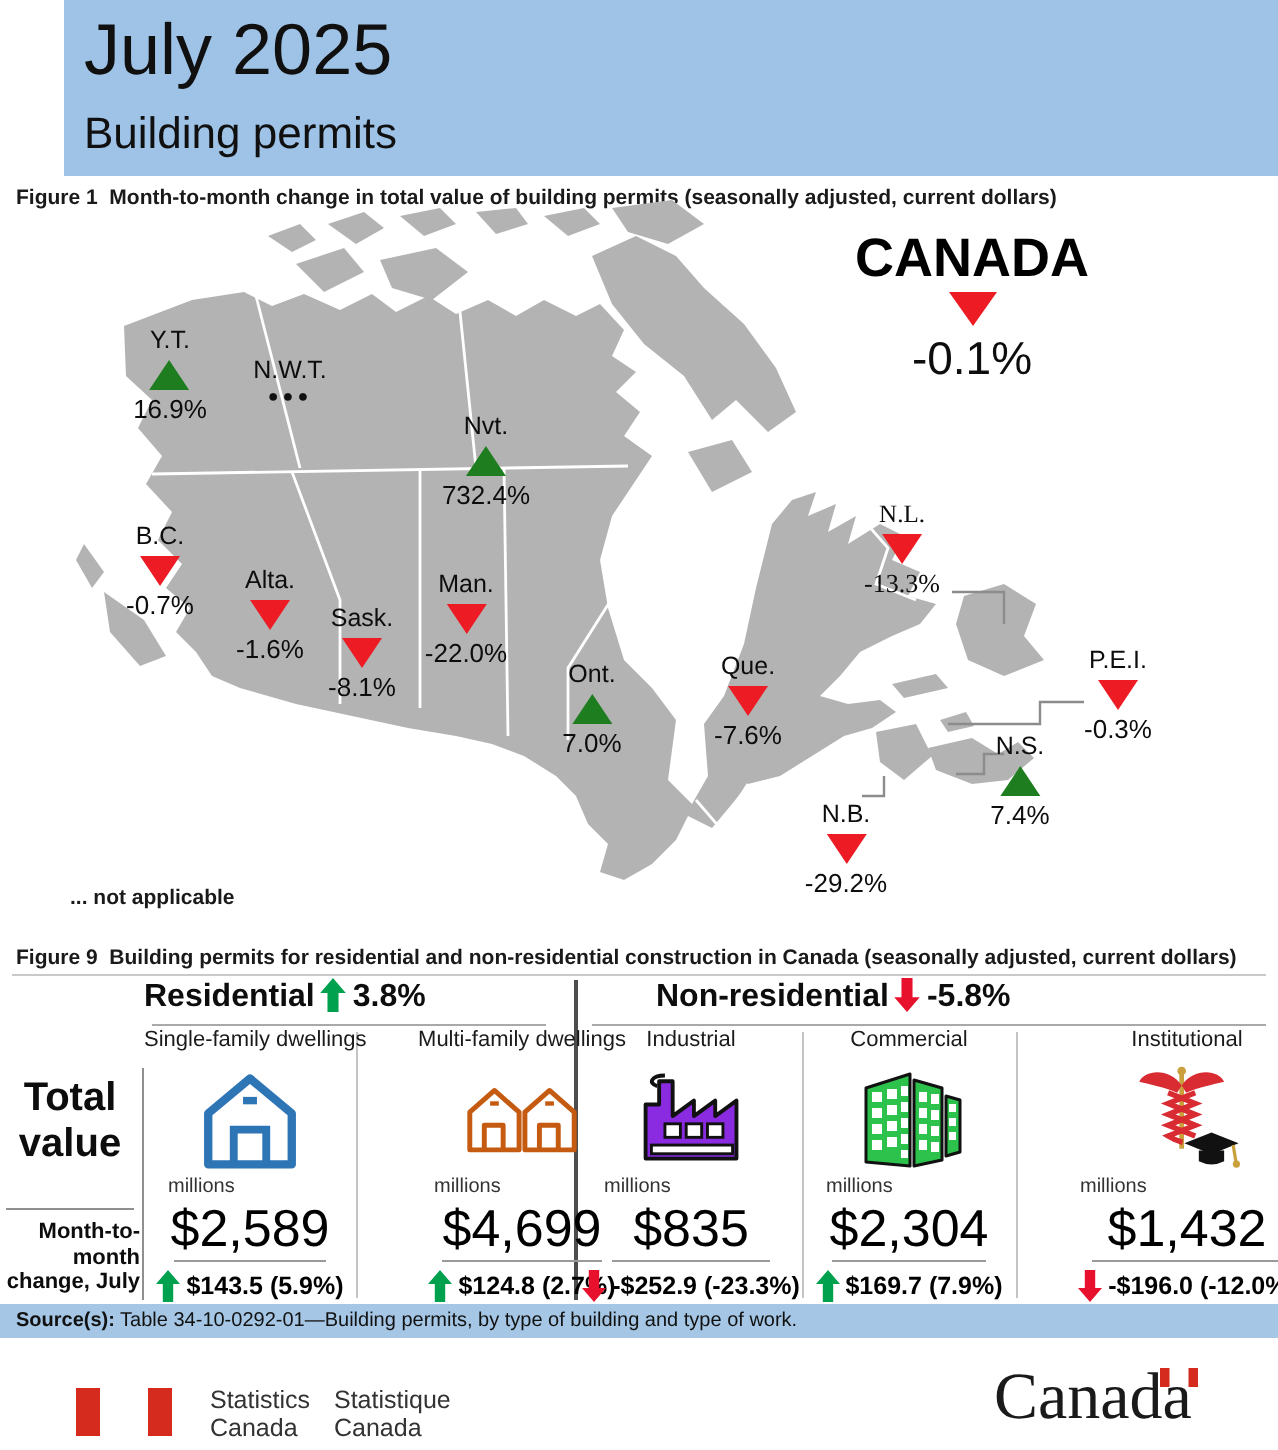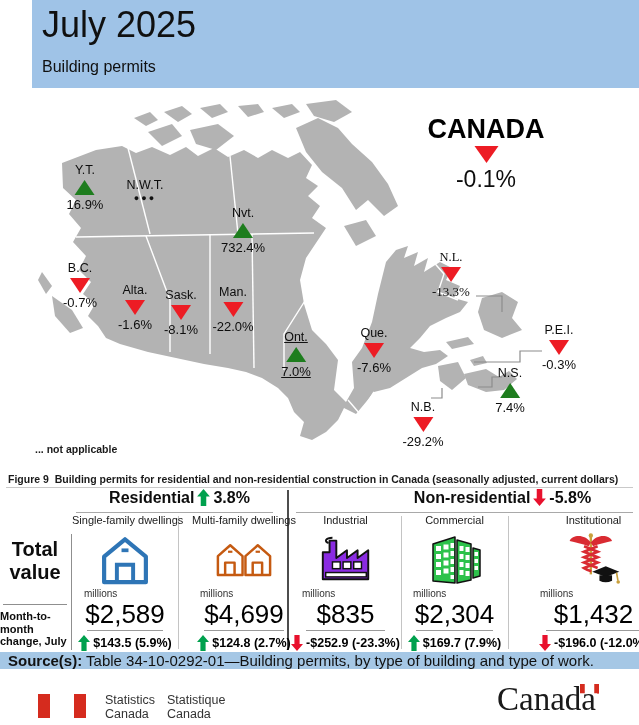--- a/index.html
+++ b/index.html
@@ -2,21 +2,21 @@
 <html style="--header-bg: #9fc3e7; --map-land: #b3b3b3; --up-green: #1e7d1e; --down-red: #ed1c24; --arrow-up-green: #00a14e; --arrow-down-red: #e8112d; --house-blue: #2e75b6; --houses-orange: #c55a11; --factory-purple: #8a2be2; --commercial-green: #2dc24b; --caduceus-red: #d92b32; --source-bg: #a5c7e5; --flag-red: #d52b1e;"><head>
 <meta charset="utf-8">
 <style>
   html,body{margin:0;padding:0;background:#e9e9e9;}
   .page{position:relative;width:639px;height:725px;background:#fff;overflow:hidden;
         font-family:"Liberation Sans","DejaVu Sans",sans-serif;color:#111;margin:0 auto;}
 
   
   .hdr{position:absolute;left:0;top:0;width:633px;height:88px;background:var(--header-bg,#9fc3e7);margin-left:32px;}
   .hdr .date{position:absolute;left:10px;top:4px;font-size:36px;line-height:42px;color:#101010;}
-  .hdr .title{position:absolute;left:10px;top:54px;font-size:16px;line-height:26px;color:#101010;}
+  .hdr .title{position:absolute;left:10px;top:54px;font-size:22px;line-height:26px;color:#101010;}
 
   .figcap{position:absolute;left:8px;width:625px;font-size:10.5px;font-weight:bold;color:#1a1a1a;white-space:pre-wrap;}
   #fig1cap{top:93px;}
   #fig2cap{top:473px;}
   .cap-rule{position:absolute;left:6px;width:627px;height:1px;background:#c9c9c9;}
 
   
   #mapsvg{position:absolute;left:0;top:100px;}
   .marker{position:absolute;transform:translateX(-50%);text-align:center;z-index:3;}
   .m-name{font-size:12.5px;line-height:14px;color:#0d0d0d;white-space:nowrap;}
@@ -26,34 +26,34 @@
   .tri.up{border-left:10px solid transparent;border-right:10px solid transparent;border-bottom:15px solid var(--up-green,#1e7d1e);}
   .tri.down{border-left:10px solid transparent;border-right:10px solid transparent;border-top:15px solid var(--down-red,#ed1c24);}
   .canada-marker{position:absolute;left:486px;top:114px;transform:translateX(-50%);text-align:center;z-index:3;}
   .canada-marker .c-name{font-size:27px;font-weight:bold;line-height:30px;color:#000;}
   .canada-marker .tri.down{border-left-width:12px;border-right-width:12px;border-top-width:17px;margin-top:2px;}
   .canada-marker .c-val{font-size:23px;line-height:26px;margin-top:3px;color:#0d0d0d;}
   .map-note{position:absolute;left:35px;top:443px;font-size:10.5px;font-weight:bold;color:#1a1a1a;}
 
   
   .tbl{position:absolute;left:0;top:488px;width:639px;height:164px;}
-  .grp{position:absolute;top:1px;height:22px;font-size:16px;font-weight:bold;text-align:center;white-space:nowrap;color:#0d0d0d;}
+  .grp{position:absolute;top:1px;height:22px;font-size:16px;font-weight:bold;white-space:nowrap;color:#0d0d0d;}
   #group-0{left:72px;width:215px;}
   #group-1{left:296px;width:349px;margin-left:32px;}
   .grp svg{vertical-align:-3px;margin:0 3px;}
   .grp-rule{position:absolute;top:24px;height:1px;background:#a9a9a9;}
   #grule-0{left:76px;width:197px;}
   #grule-1{left:296px;width:337px;}
 
   .vdiv-main{position:absolute;left:287px;top:2px;width:1.5px;height:160px;background:#4d4d4d;}
   .vdiv{position:absolute;top:28px;width:1px;height:133px;background:#c4c4c4;}
 
   .rowlab-total{position:absolute;left:0;top:50px;width:70px;text-align:center;font-size:20px;font-weight:bold;line-height:23px;color:#0d0d0d;}
   .rowlab-rule{position:absolute;left:3px;top:116px;width:64px;height:1px;background:#8f8f8f;}
-  .rowlab-change{position:absolute;left:0;top:122px;width:70px;text-align:left;font-size:11px;font-weight:bold;line-height:12.5px;color:#0d0d0d;}
+  .rowlab-change{position:absolute;left:0;top:122px;width:70px;text-align:right;font-size:11px;font-weight:bold;line-height:12.5px;color:#0d0d0d;}
   .rowlab-vline{position:absolute;left:71px;top:46px;width:1px;height:116px;background:#8f8f8f;}
 
   .col{position:absolute;top:0;height:164px;}
   .col-label{margin-top:26px;height:14px;font-size:11px;text-align:center;white-space:nowrap;color:#1a1a1a;}
   .col-icon{height:58px;margin-top:2px;display:flex;align-items:center;justify-content:center;}
   .col-unit{height:12px;font-size:10px;color:#333;padding-left:12px;text-align:left;}
   .col-total{font-size:26px;font-weight:normal;line-height:28px;text-align:center;color:#000;white-space:nowrap;}
   .col-underline{width:72%;height:1px;background:#9a9a9a;margin:2px auto 0;}
   .col-change{margin-top:3px;height:17px;display:flex;align-items:center;justify-content:center;font-size:12.5px;font-weight:bold;white-space:nowrap;color:#000;}
   .col-change svg{margin-right:3px;flex:none;}
@@ -61,21 +61,21 @@
   .ic-house-icon{color:var(--house-blue,#2e75b6);}
   .ic-houses-icon{color:var(--houses-orange,#c55a11);}
   .ic-factory-icon{color:var(--factory-purple,#8a2be2);}
   .ic-commercial-building-icon{color:var(--commercial-green,#2dc24b);}
   .ic-caduceus-graduation-icon{color:var(--caduceus-red,#d92b32);}
   .arrow-up{color:var(--arrow-up-green,#00a14e);}
   .arrow-down{color:var(--arrow-down-red,#e8112d);}
 
   
   .srcbar{position:absolute;left:0;top:652px;width:639px;height:17px;background:var(--source-bg,#a5c7e5);
-          font-size:15px;line-height:17px;padding-left:8px;box-sizing:border-box;color:#111;white-space:nowrap;}
+          font-size:10px;line-height:17px;padding-left:8px;box-sizing:border-box;color:#111;white-space:nowrap;}
   .srcbar b{font-weight:bold;}
   .foot-flag{position:absolute;left:38px;top:694px;color:var(--flag-red,#d52b1e);}
   .foot-txt{position:absolute;top:693px;font-size:12.5px;line-height:14px;color:#333;}
   #ft-en{left:105px;} #ft-fr{left:167px;}
   .wordmark{position:absolute;left:497px;top:681px;font-family:"Liberation Serif","DejaVu Serif",serif;
             font-size:33px;line-height:36px;color:#1a1a1a;}
   .wm-flag{position:absolute;top:3px;right:-3px;color:var(--flag-red,#d52b1e);}
 </style>
 </head>
 <body>
@@ -175,20 +175,21 @@
         <circle cx="56.8" cy="56.5" r="2" fill="#c9a03c"></circle>
       </symbol>
     </defs>
   </svg>
 
   <div class="hdr">
     <div class="date">July 2025</div>
     <div class="title">Building permits</div>
   </div>
 
+  <div class="figcap" id="fig1cap">Figure 1  Month-to-month change in total value of building permits (seasonally adjusted, current dollars)</div>
 
   <svg id="mapsvg" width="639" height="362" viewBox="0 100 639 362">
     <g fill="var(--map-land,#b3b3b3)">
       <path d="M62,163 L96,150 L122,146 L136,153 L152,147 L170,155 L186,147 L198,156 L214,148 L228,157 L244,150 L258,158 L272,150 L288,158 L300,152 L312,165 L306,178 L318,186 L308,196 L320,206 L312,218 L326,228 L318,240 L306,258 L300,280 L304,304 L312,330 L326,344 L338,360 L334,390 L346,402 L354,388 L352,362 L362,348 L372,322 L378,294 L386,262 L396,250 L408,246 L404,258 L418,252 L414,266 L428,258 L424,272 L440,262 L452,268 L446,280 L460,286 L454,298 L468,302 L460,312 L446,318 L430,326 L420,338 L410,348 L424,352 L440,350 L448,356 L436,364 L422,368 L406,378 L390,388 L374,392 L366,402 L356,414 L344,408 L338,420 L326,432 L312,440 L300,436 L304,422 L294,412 L288,398 L278,388 L262,378 L246,372 L228,368 L204,364 L176,358 L148,352 L120,344 L106,338 L98,326 L88,316 L95,304 L83,294 L91,282 L79,270 L86,256 L73,242 L81,228 L69,214 L76,200 L63,188 Z"></path>
       <path d="M134,118 L150,112 L158,120 L146,126 Z"></path>
       <path d="M164,112 L182,106 L192,114 L178,122 Z"></path>
       <path d="M200,108 L220,104 L228,112 L212,118 Z"></path>
       <path d="M238,106 L258,104 L264,112 L248,117 Z"></path>
       <path d="M272,108 L292,104 L300,112 L284,118 Z"></path>
       <path d="M306,104 L336,100 L352,112 L334,122 L314,116 Z"></path>
@@ -241,31 +242,31 @@
       <div class="marker" style="left: 80px; top: 261px;">
         <div class="m-name">B.C.</div>
         <div class="tri down"></div>
         <div class="m-val">-0.7%</div>
       </div>
       <div class="marker" style="left: 135px; top: 283px;">
         <div class="m-name">Alta.</div>
         <div class="tri down"></div>
         <div class="m-val">-1.6%</div>
       </div>
-      <div class="marker" style="left: 181px; top: 288px; text-align: center;">
+      <div class="marker" style="left: 181px; top: 302px; text-align: center;">
         <div class="m-name">Sask.</div>
         <div class="tri down"></div>
         <div class="m-val">-8.1%</div>
       </div>
       <div class="marker" style="left: 233px; top: 285px;">
         <div class="m-name">Man.</div>
         <div class="tri down"></div>
         <div class="m-val">-22.0%</div>
       </div>
-      <div class="marker" style="left: 296px; top: 330px; text-decoration: underline;">
+      <div class="marker" style="left: 296px; top: 330px;">
         <div class="m-name">Ont.</div>
         <div class="tri up"></div>
         <div class="m-val">7.0%</div>
       </div>
       <div class="marker" style="left: 374px; top: 326px;">
         <div class="m-name">Que.</div>
         <div class="tri down"></div>
         <div class="m-val">-7.6%</div>
       </div>
       <div class="marker" style="left: 451px; top: 250px; font-family: Liberation Serif, serif;">
@@ -332,21 +333,21 @@
           <div class="col-unit">millions</div>
           <div class="col-total">$2,589</div>
           <div class="col-underline"></div>
           <div class="col-change">
             <svg width="12" height="16" class="arrow-up">
               <use href="#sym-arrow-up"></use>
             </svg>
             <span>$143.5 (5.9%)</span>
           </div>
         </div>
-        <div class="col" style="left: 160px; width: 112px; padding-left: 28px;">
+        <div class="col" style="left: 177px; width: 112px; padding-left: 28px;">
           <div class="col-label">Multi-family dwellings</div>
           <div class="col-icon ic-houses-icon">
             <svg width="58" height="56">
               <use href="#sym-houses-icon"></use>
             </svg>
           </div>
           <div class="col-unit">millions</div>
           <div class="col-total">$4,699</div>
           <div class="col-underline"></div>
           <div class="col-change">

